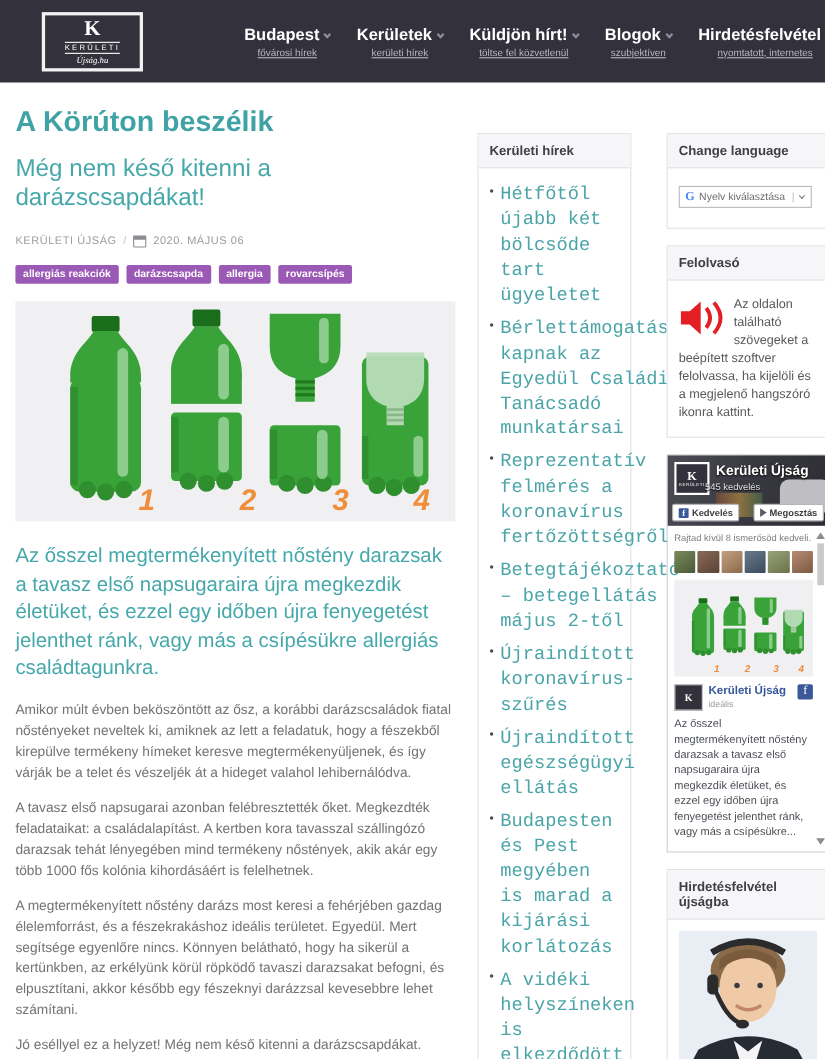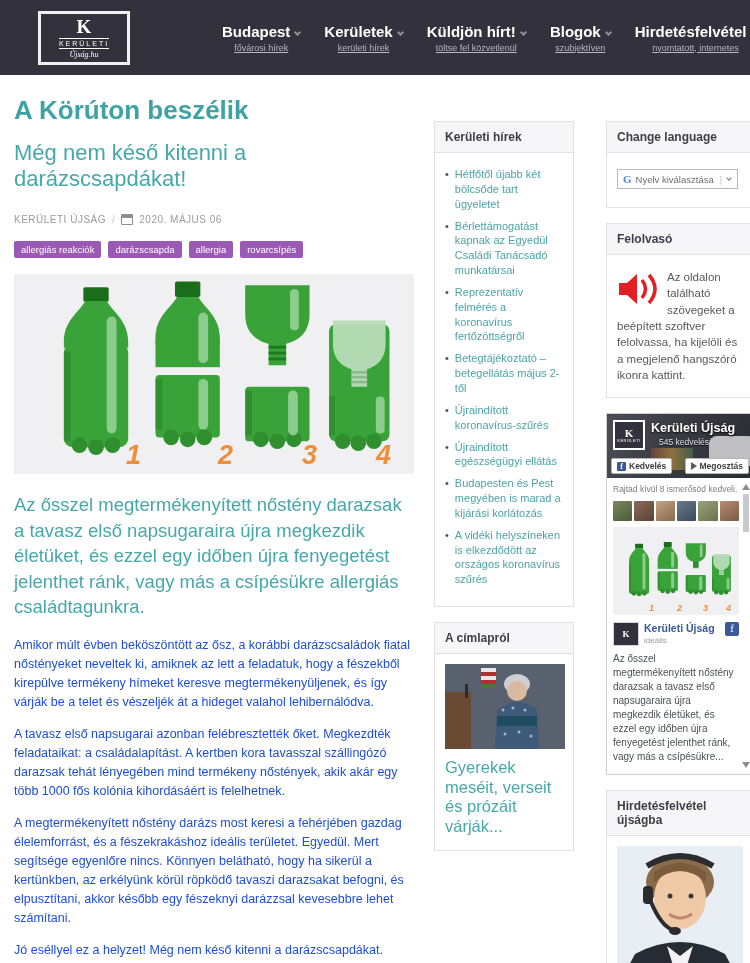--- a/index.html
+++ b/index.html
@@ -35,33 +35,33 @@
   .col-left  { width:400px; flex:0 0 auto; }
   .col-mid   { width:140px; flex:0 0 auto; margin-left:12px; margin-top:26px; }
   .col-right { width:148px; flex:0 0 auto; margin-left:24px; margin-top:26px; }
   
   .sec-title { color:#3fa3a6; font-size:26px; font-weight:bold; margin-bottom:14px; }
   .art-title { color:#46a8ab; font-size:22px; font-weight:normal; margin-bottom:22px; }
   .meta { display:flex; align-items:center; gap:6px; font-size:10px; color:#9b9ba1; letter-spacing:.5px; text-transform:uppercase; margin-bottom:16px; }
   .meta-sep { color:#c5c5ca; }
   .cal-icon { width:12px; height:11px; border:1px solid #8d8d93; border-top:4px solid #8d8d93; display:inline-block; border-radius:1px; }
   .tags { display:flex; gap:7px; margin-bottom:16px; }
-  .tag { background:#9b59b6; color:#fff; font-size:9.5px; font-weight:normal; padding:3px 7px; border-radius:2px; cursor:pointer; white-space:nowrap; }
+  .tag { background:#9b59b6; color:#fff; font-size:9.5px; font-weight:bold; padding:3px 7px; border-radius:2px; cursor:pointer; white-space:nowrap; }
   .figure-box { background:#f0f0f2; height:200px; position:relative; margin-bottom:18px; }
   .fig-num { position:absolute; bottom:3px; color:#ee8e3b; font-weight:bold; font-style:italic; font-size:27px; }
   .lead { color:#46a8ab; font-size:18.5px; line-height:1.38; margin-bottom:16px; }
-  .para { font-size:12.5px; line-height:1.52; margin-bottom:13px; color:#1d4ed8; }
+  .para { font-size:12.5px; line-height:1.52; margin-bottom:13px; color:#737373; }
   
   .box { border:1px solid #e2e2e6; background:#fff; margin-bottom:15px; }
   .box-hd { background:#f6f6f8; border-bottom:1px solid #e2e2e6; padding:8px 10px; font-size:12px; font-weight:bold; color:#3e3e46; }
   
   .news-list { list-style:none; padding:14px 8px 12px 10px; }
   .news-list li { display:flex; gap:6px; margin-bottom:7px; cursor:pointer; }
   .news-list li::before { content:"•"; color:#4a4a50; font-size:11px; line-height:1.4; }
-  .news-link { color:#4aa4a8; font-size:11px; line-height:1.35; }
+  .news-link { color:#4aa4a8; font-size:17px; line-height:1.35;font-family:Liberation Mono, monospace; }
   
   .fp-item { padding:10px 10px 6px; cursor:pointer; }
   .fp-img { width:120px; height:85px; display:block; }
   .fp-title { color:#46a8ab; font-size:16.5px; line-height:1.18; margin:9px 0 8px; }
   
   .lang-bd { padding:16px 10px 18px; }
   .g-select { display:inline-flex; align-items:center; gap:4px; border:1px solid #b9b9bd; padding:3px 5px; font-size:9.5px; color:#6d6d72; background:#fff; cursor:pointer; }
   .g-logo { color:#4285f4; font-weight:bold; font-size:11px; font-family:"Liberation Serif",serif; }
   .g-sep { color:#c2c2c6; margin-left:2px; }
   .sel-arrow { width:4px; height:4px; border-right:1.5px solid #7a7a80; border-bottom:1.5px solid #7a7a80; transform:rotate(45deg); margin:0 1px 2px 1px; }
@@ -70,21 +70,21 @@
   .speaker-svg { float:left; margin:2px 6px 2px 0; }
   
   .fb-box { border:1px solid #cfcfd4; margin-bottom:15px; position:relative; }
   .fb-cover { height:64px; position:relative; background:linear-gradient(110deg,#4d4d56 0%,#3a3a42 45%,#2c2c33 100%); overflow:hidden; }
   .fb-car { position:absolute; right:-8px; top:22px; width:52px; height:30px; background:#d8d8dc; border-radius:8px 14px 2px 2px; opacity:.85; }
   .fb-crowd { position:absolute; left:44px; top:34px; width:42px; height:22px; background:linear-gradient(90deg,#7a4a3a,#b0893f,#4a6b4a); opacity:.7; }
   .fb-mini-logo { position:absolute; left:6px; top:6px; width:32px; height:30px; border:2px solid #fff; background:#33323c; color:#fff; display:flex; flex-direction:column; align-items:center; justify-content:center; line-height:1; }
   .fb-mini-logo .g1 { font-weight:bold; font-size:11px; font-family:"Liberation Serif",serif; }
   .fb-mini-logo .g2 { font-size:4px; letter-spacing:.5px; }
   .fb-page-name { position:absolute; left:44px; top:7px; color:#fff; font-weight:bold; font-size:12.5px; text-shadow:0 1px 2px #000; }
-  .fb-likes { position:absolute; left:52px; top:23px; color:#e4e4e8; font-size:8.5px; text-shadow:0 1px 1px #000; }
+  .fb-likes { position:absolute; left:34px; top:23px; color:#e4e4e8; font-size:8.5px; text-shadow:0 1px 1px #000; }
   .fb-btns { position:absolute; bottom:4px; left:4px; right:4px; display:flex; justify-content:space-between; }
   .fb-btn { background:#fff; border:1px solid #b5b5ba; border-radius:2px; font-size:8.5px; color:#3c3c40; padding:2px 5px; display:flex; align-items:center; gap:3px; cursor:pointer; font-weight:bold; }
   .f-ico { background:#3b5998; color:#fff; width:9px; height:9px; font-size:8px; line-height:9px; text-align:center; border-radius:1px; font-family:"Liberation Serif",serif; display:inline-block; }
   .share-arrow { width:0; height:0; border-left:6px solid #5a5a60; border-top:4px solid transparent; border-bottom:4px solid transparent; display:inline-block; }
   .fb-context { padding:6px 14px 4px 6px; font-size:8.5px; color:#7c7c82; }
   .fb-avatars { display:flex; gap:2px; padding:3px 14px 6px 6px; }
   .fb-avatars span { width:20px; height:20px; display:inline-block; border-radius:1px; cursor:pointer; }
   .fb-postimg { background:#f0f0f2; margin:0 14px 0 6px; position:relative; height:88px; display:flex; align-items:center; justify-content:center; }
   .fb-fig-num { position:absolute; bottom:2px; color:#ee8e3b; font-weight:bold; font-style:italic; font-size:9px; }
   .fb-post { padding:7px 14px 10px 6px; }

